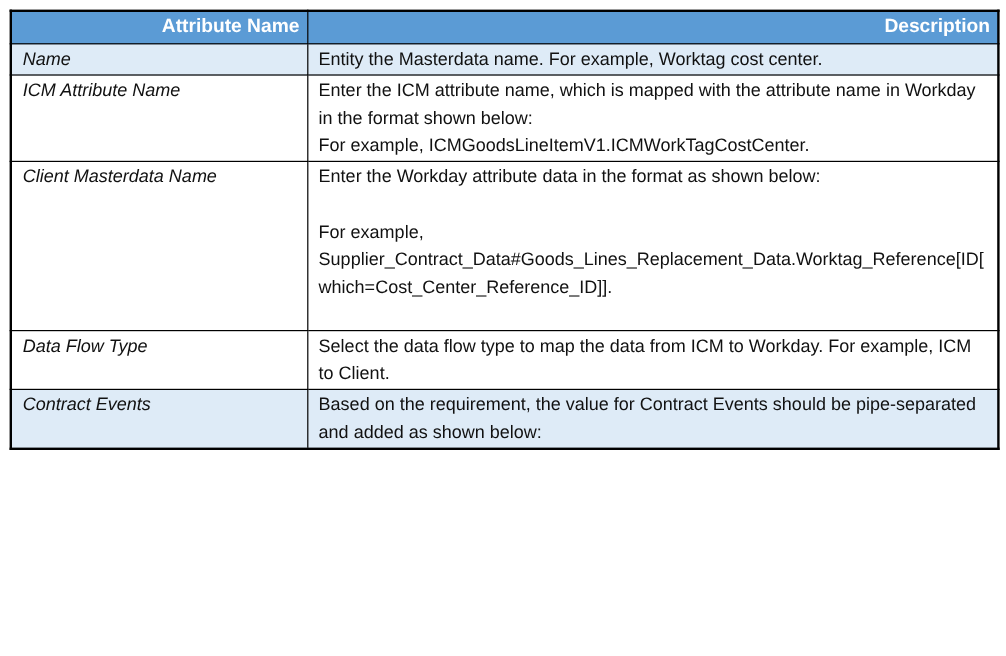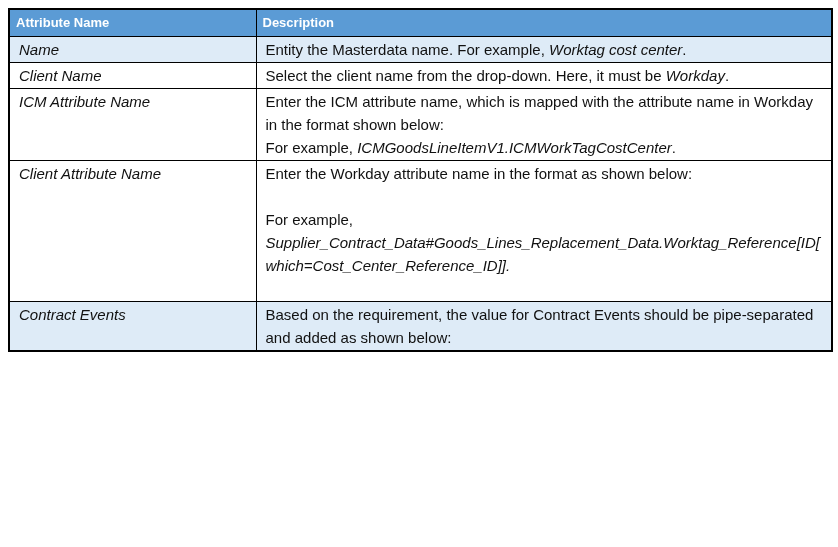--- a/index.html
+++ b/index.html
@@ -22,37 +22,37 @@
     width:823px;
     table-layout:fixed;
     border:2px solid var(--border-color);
   }
   col.c-attr{width:247px;}
   col.c-desc{width:576px;}
   th{
     background:var(--header-bg);
     color:var(--header-text);
     font-weight:bold;
-    font-size:13px;
-    text-align:left;
+    font-size:16px;
+    text-align:right;
     padding:2px 6px;
     border:1px solid var(--border-color);
     line-height:22px;
   }
   td{
     border:1px solid var(--border-color);
     vertical-align:top;
     padding:1px 9px;
     font-size:15px;
     line-height:23px;
   }
   tr.shaded td{background:var(--band-bg);}
   td.attr-cell{font-style:italic;}
   .para{min-height:23px;overflow-wrap:anywhere;}
-  .it{font-style:italic;}
+  .it{}
 </style>
 </head>
 <body>
 
 <div class="table-wrap">
   <table>
     <colgroup>
       <col class="c-attr">
       <col class="c-desc">
     </colgroup>
@@ -63,49 +63,49 @@
       </tr>
     </thead>
     <tbody>
   <tr class="shaded">
     <td class="attr-cell">Name</td>
     <td class="desc-cell">
             <div class="para"><span>Entity the Masterdata name. For example, </span><span class="it">Worktag cost center</span><span>.</span></div>
           </td>
   </tr>
 
-  <tr>
-    <td class="attr-cell">Client Name</td>
-    <td class="desc-cell">
-            <div class="para"><span>Select the client name from the drop-down. Here, it must be </span><span class="it">Workday</span><span>.</span></div>
-          </td>
-  </tr>
 
 
   <tr>
     <td class="attr-cell">ICM Attribute Name</td>
     <td class="desc-cell">
             <div class="para"><span>Enter the ICM attribute name, which is mapped with the attribute name in Workday in the format shown below:</span></div>
             <div class="para"><span>For example, </span><span class="it">ICMGoodsLineItemV1.ICMWorkTagCostCenter</span><span>.</span></div>
           </td>
   </tr>
 
 
   <tr>
-    <td class="attr-cell">Client Attribute Name</td>
+    <td class="attr-cell">Client Masterdata Name</td>
     <td class="desc-cell">
-            <div class="para"><span>Enter the Workday attribute name in the format as shown below:</span></div>
+            <div class="para"><span>Enter the Workday attribute data in the format as shown below:</span></div>
             <div class="para">&nbsp;</div>
             <div class="para"><span>For example,</span></div>
             <div class="para"><span class="it">Supplier_Contract_Data#Goods_Lines_Replacement_Data.Worktag_Reference[ID[which=Cost_Center_Reference_ID]].</span></div>
             <div class="para">&nbsp;</div>
           </td>
   </tr>
 
 
+  <tr>
+    <td class="attr-cell">Data Flow Type</td>
+    <td class="desc-cell">
+            <div class="para"><span>Select the data flow type to map the data from ICM to Workday. For example, </span><span class="it">ICM to Client</span><span>.</span></div>
+          </td>
+  </tr>
 
   <tr class="shaded">
     <td class="attr-cell">Contract Events</td>
     <td class="desc-cell">
             <div class="para"><span>Based on the requirement, the value for Contract Events should be pipe-separated and added as shown below:</span></div>
           </td>
   </tr>
 </tbody>
   </table>
 </div>

